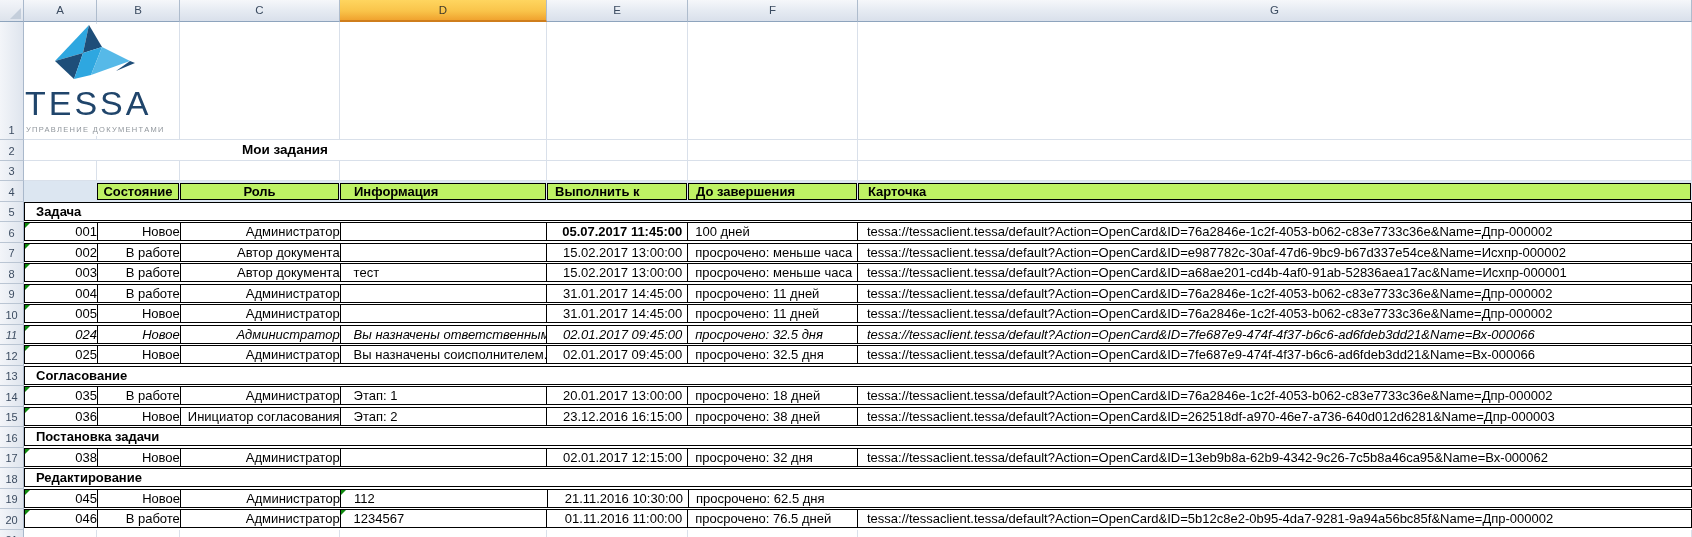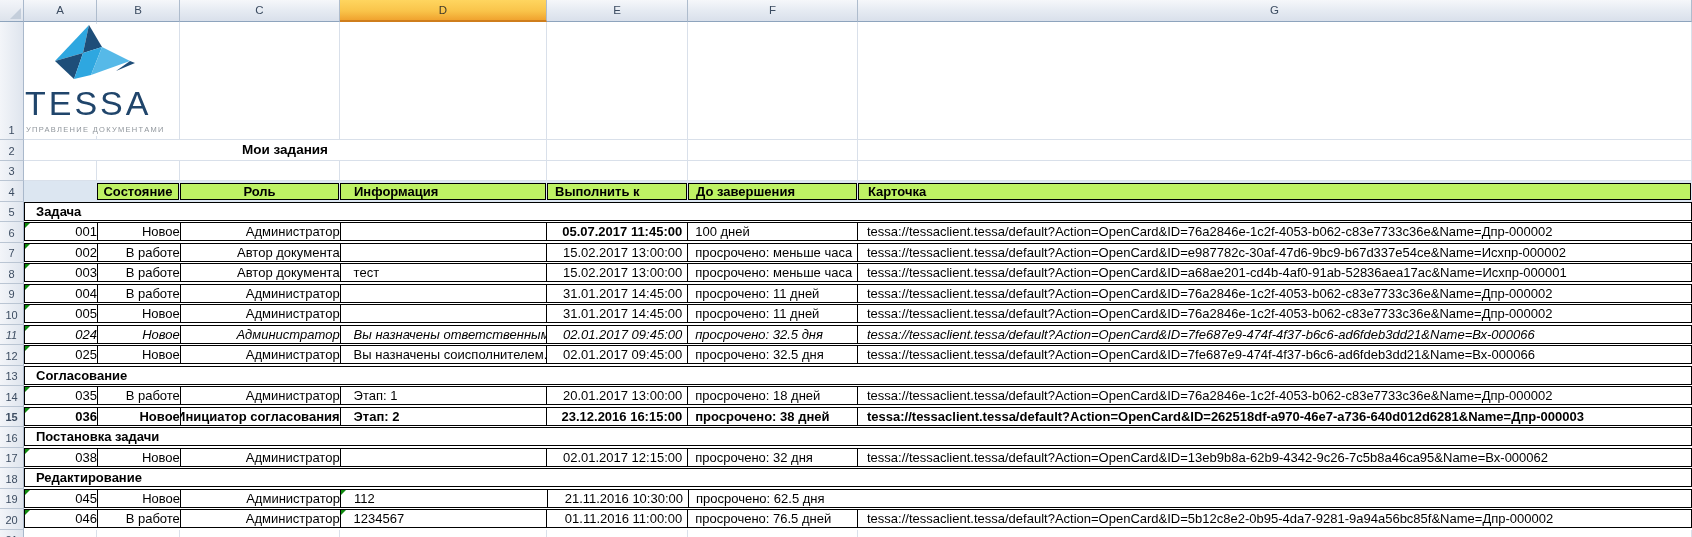--- a/index.html
+++ b/index.html
@@ -335,21 +335,21 @@
             <span>20.01.2017 13:00:00</span>
           </div>
           <div class="tcell pad-f" style="width: 170px;">
             <span>просрочено: 18 дней</span>
           </div>
           <div class="tcell pad-g" style="width: 834px;">
             <span>tessa://tessaclient.tessa/default?Action=OpenCard&amp;ID=76a2846e-1c2f-4053-b062-c83e7733c36e&amp;Name=Дпр-000002</span>
           </div>
         </div>
       </div>
-      <div class="row" style="height: 20.5px; font-weight: bold;">
+      <div class="row" style="height: 20.5px;">
         <div class="rh">15</div>
         <div class="tbox" style="width: 1668px;">
           <div class="tcell ac" style="width: 73px;">
             <span class="tri"></span>
             <span>036</span>
           </div>
           <div class="tcell ac" style="width: 83px;">
             <span>Новое</span>
           </div>
           <div class="tcell ac" style="width: 160px;">

